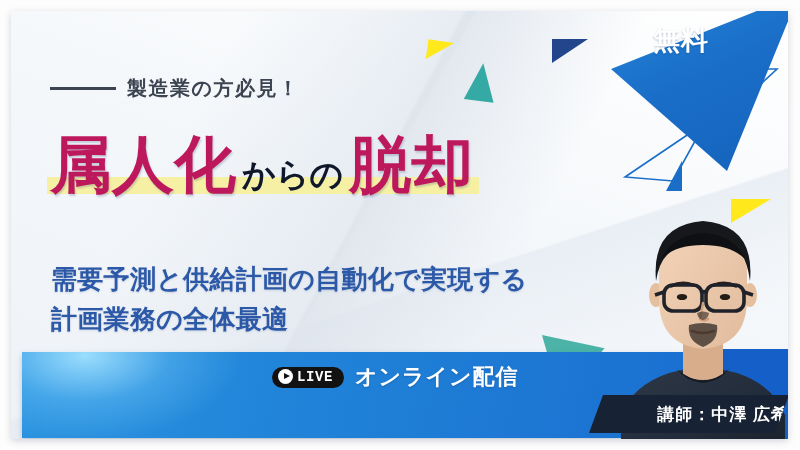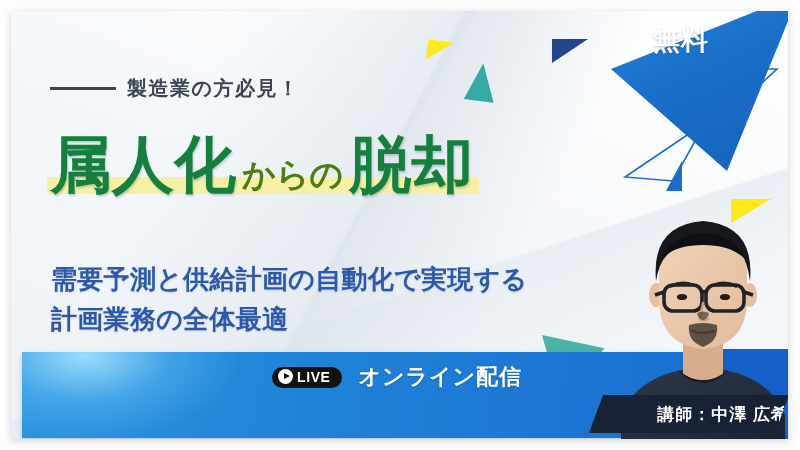--- a/index.html
+++ b/index.html
@@ -166,28 +166,28 @@
   .headline .hl-band {
     position: absolute;
     left: -3px;
     right: -6px;
     top: 54px;
     height: 17px;
     background: #f6f0a5;
     z-index: -1;
   }
   .headline .hl-main {
-    color: #15803d;
+    color: #be185d;
     font-size: 62px;
     font-weight: 700;
     letter-spacing: 0px;
     text-shadow: 1px 2px 2px rgba(30,60,100,0.22);
   }
   .headline .hl-mid {
-    color: #4d7c0f;
+    color: #0f172a;
     font-size: 33px;
     font-weight: 700;
     letter-spacing: 0px;
     padding: 0 6px;
   }
 
   
   .subtitle {
     position: absolute;
     left: 40px;
@@ -234,22 +234,23 @@
       linear-gradient(100deg, #2b93e0 0%, #2083d8 40%, #1a6ed0 100%);
     box-shadow: 0 3px 6px rgba(40,70,110,0.25);
     z-index: 6;
   }
   .live-row {
     position: absolute;
     left: 250px;
     top: 10px;
     display: flex;
     align-items: center;
-    gap: 17px;
+    gap: 11px;
     z-index: 10;
+    font-family: Liberation Mono, monospace;
   }
   .live-badge {
     display: inline-flex;
     align-items: center;
     gap: 4px;
     background: #121212;
     color: #ffffff;
     border-radius: 14px;
     padding: 3px 11px 4px 6px;
     height: 21px;

